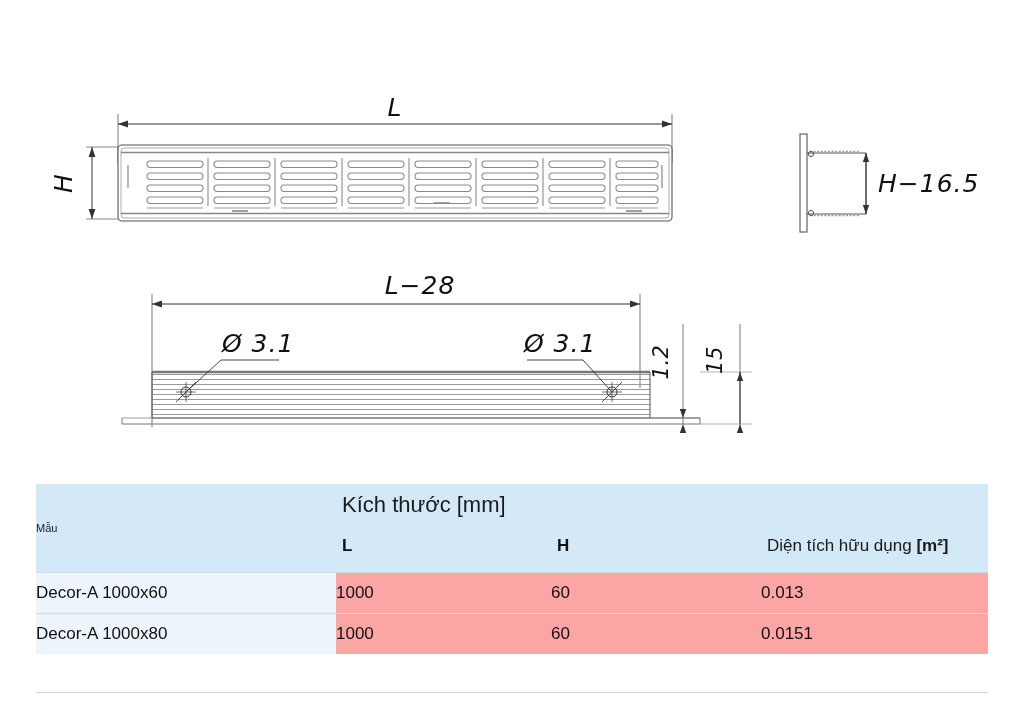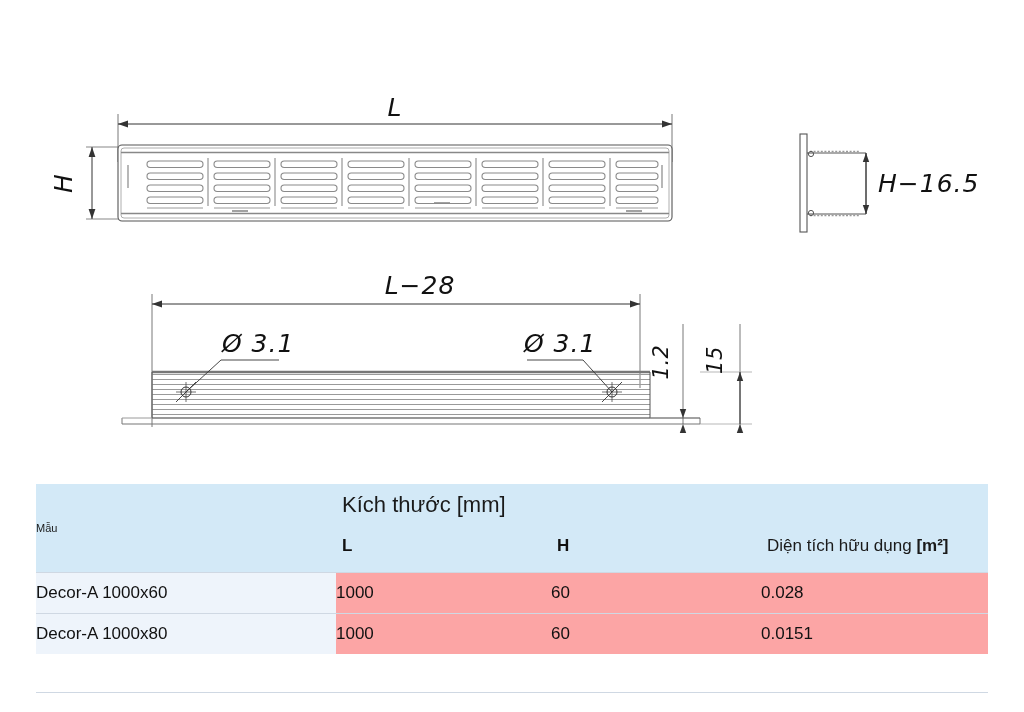--- a/index.html
+++ b/index.html
@@ -366,21 +366,21 @@
             <span>Diện tích hữu dụng </span><b>[m²]</b>
           </div>
         </th>
       </tr>
     </thead>
     <tbody>
       <tr class="data-row rowline">
         <td class="cell-model">Decor-A 1000x60</td>
         <td class="cell-val">1000</td>
         <td class="cell-val">60</td>
-        <td class="cell-val">0.028</td>
+        <td class="cell-val">0.013</td>
       </tr>
       <tr class="data-row rowline">
         <td class="cell-model">Decor-A 1000x80</td>
         <td class="cell-val">1000</td>
         <td class="cell-val">60</td>
         <td class="cell-val">0.0151</td>
       </tr>
     </tbody>
   </table>
   <div class="tbl-bottom"></div>

